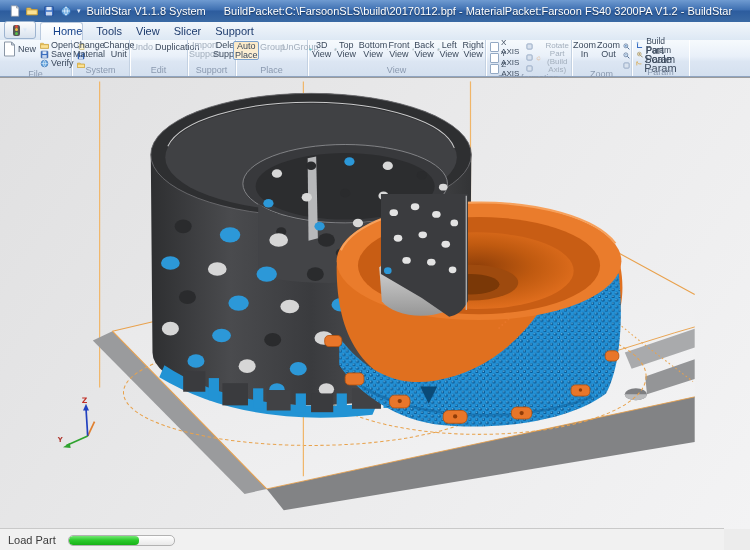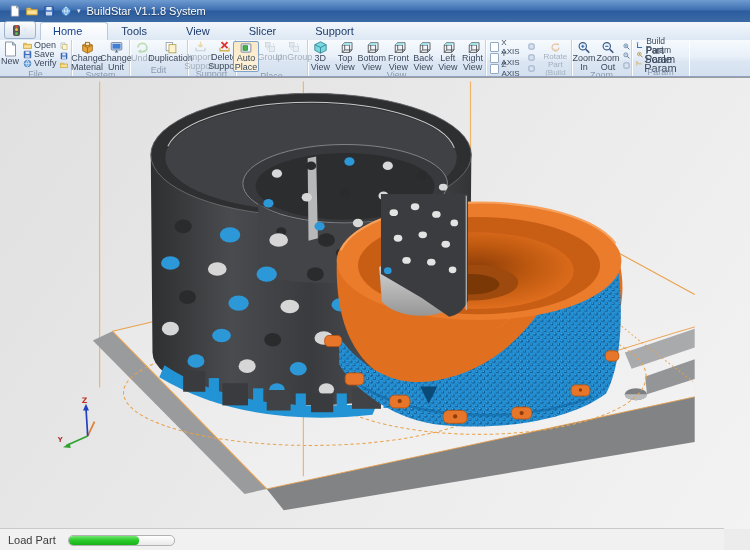--- a/index.html
+++ b/index.html
@@ -16,32 +16,32 @@
   .tbar-text{white-space:nowrap;overflow:hidden;font-size:11px;text-shadow:0 1px 1px rgba(0,0,0,.45)}
   .tbar-sys{margin-right:18px}
   
   .tabrow{position:absolute;left:0;top:22px;width:750px;height:18px;
     background:linear-gradient(#f2f6fb,#dde8f4);display:flex;align-items:flex-end}
   .appbtn{width:30px;height:16px;margin:0 4px 1px 4px;border-radius:3px;
     background:linear-gradient(#fdfdfd,#d8e2ee);border:1px solid #9db4d0;
     display:flex;align-items:center;justify-content:center;gap:2px;cursor:pointer}
   .applight{width:7px;height:11px;border-radius:2px;background:#555;display:flex;flex-direction:column;align-items:center;justify-content:space-around}
   .applight i{width:3px;height:3px;border-radius:50%;display:block}
-  .tab{padding:2px 25px 3px 12px;color:#1e3c6e;cursor:pointer;border:1px solid transparent;border-bottom:none;
+  .tab{padding:2px 0 3px 12px;color:#1e3c6e;cursor:pointer;border:1px solid transparent;border-bottom:none;
     border-radius:3px 3px 0 0;line-height:12px}
   .tab.active{background:linear-gradient(#ffffff,#f0f5fb);border-color:#b9c9de;color:#15428b}
   
   .ribbon{position:absolute;left:0;top:40px;width:750px;height:36px;
     background:linear-gradient(#f6fafd 0%,#e9f0f9 45%,#dce6f3 60%,#d4e0ef 100%);
     border-bottom:1px solid #8fa4c0;display:flex}
   .rgroup{position:relative;height:36px;box-sizing:border-box;border-right:1px solid #c3d1e2;
     box-shadow:1px 0 0 #ffffff;display:flex;flex-direction:column}
   .rgroup .gbody{flex:1;display:flex;align-items:flex-start;padding-top:1px}
   .rgroup .glabel{height:10px;line-height:9px;text-align:center;font-size:9px;color:#8a99af}
-  .rbtn{display:flex;flex-direction:column;align-items:center;justify-content:flex-start;
+  .rbtn{display:flex;flex-direction:row;align-items:center;justify-content:flex-start;
     padding:0 1px;border-radius:2px;cursor:pointer;text-align:center}
   .rbtn .lab{font-size:9px;line-height:8.5px;color:#3c4a5d;margin-top:0px}
   .rbtn.dis .lab{color:#a3afbd}
   .rbtn.dis svg{opacity:.45}
   .rbtn.sel{background:linear-gradient(#fbe9c6,#fdf2da);border:1px solid #7da2ce;border-radius:2px}
   .rcol{display:flex;flex-direction:column;justify-content:flex-start}
   .rrow{display:flex;align-items:center;gap:2px;height:9px;padding:0 1px;cursor:pointer;border-radius:2px}
   .rrow .lab{font-size:9px;color:#3c4a5d;line-height:9px}
   .minicol{display:flex;flex-direction:column;justify-content:space-between;height:27px;padding:1px 1px}
   .mini{width:10px;height:8px;display:flex;align-items:center;justify-content:center;cursor:pointer;border-radius:2px}
@@ -187,20 +187,21 @@
         </svg>
       </span>
     <span class="qi">
         <svg width="12" height="12">
           <use href="#i-globe"></use>
         </svg>
       </span>
     <span class="qcaret">▾</span>
   </div>
   <span class="tbar-text tbar-sys">BuildStar V1.1.8 System</span>
+  <span class="tbar-text">BuildPacket:C:\FarsoonSLS\build\20170112.bpf - MaterialPacket:Farsoon FS40 3200PA V1.2 - BuildStar</span>
 </div>
 
 <div class="tabrow">
   <div class="appbtn">
     <span class="applight">
         <i style="background:#e04a3a"></i>
         <i style="background:#f0c040"></i>
         <i style="background:#57c04a"></i>
       </span>
     <span class="qcaret">▾</span>

